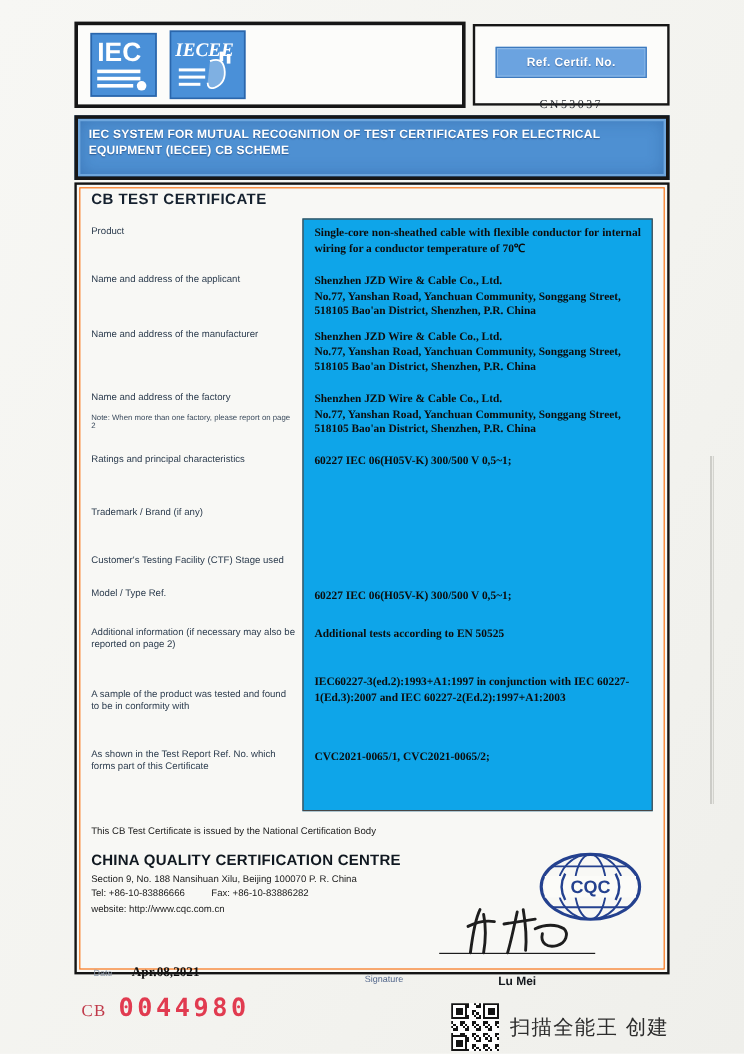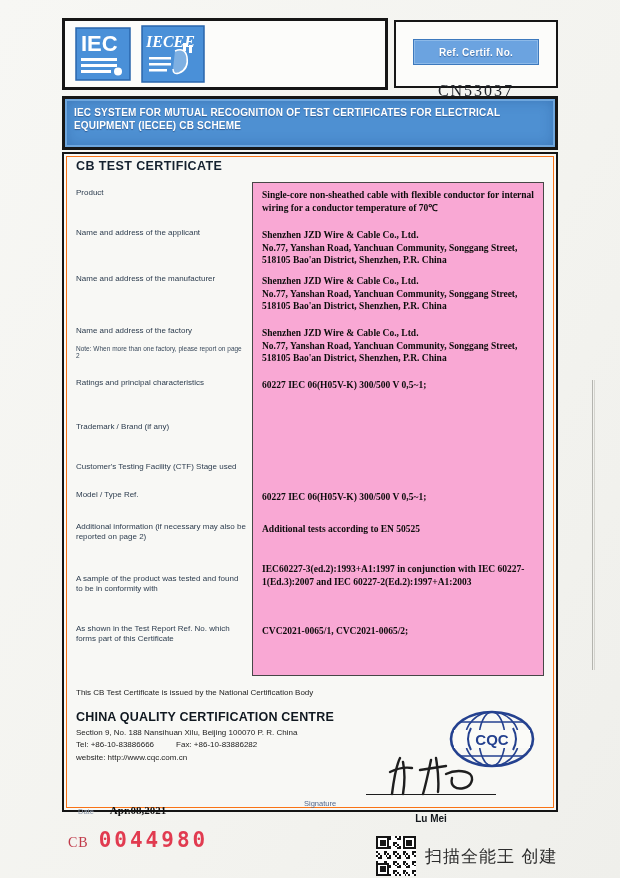--- a/index.html
+++ b/index.html
@@ -27,21 +27,21 @@
   .ref-banner {
     margin:17px; height:26px; background:#6ba3e0;
     border:1px solid #3d79bd; box-shadow:inset 0 0 0 1px #8cb9e8;
     color:#fff; font-weight:bold; font-size:10px;
     display:flex; align-items:center; justify-content:center;
     text-shadow:0 1px 1px rgba(30,60,110,.55);
     letter-spacing:.3px;
   }
   .ref-no {
     text-align:center; margin-top:7px;
-    font-family:"Liberation Serif", serif; font-size:16px; letter-spacing:2px; color:#20242a;
+    font-family:"Liberation Serif", serif; font-size:10px; letter-spacing:2px; color:#20242a;
   }
 
   
   .banner {
     position:absolute; left:62px; top:96px; width:496px; height:54px;
     border:3px solid #161616; background:#4e90d2;
     box-shadow:inset 0 0 0 2px #6ea6dd, inset 0 0 14px rgba(20,60,120,.35);
     padding:7px 9px;
   }
   .banner-text {
@@ -52,21 +52,21 @@
   
   .main-box {
     position:absolute; left:62px; top:152px; width:496px; height:660px;
     border:2px solid #141414; padding:2px; background:#f8f8f5;
   }
   .main-inner { border:1px solid #f97316; width:100%; height:100%; padding:0 9px; position:relative; }
   .cert-title { font-size:12.5px; font-weight:bold; color:#15212f; letter-spacing:.4px; margin-top:2px; }
 
   .rows { display:flex; margin-top:9px; }
   .labels-col { width:176px; padding-top:6px; padding-right:6px; }
-  .values-box { flex:1; border:1px solid #474747; background:#f9a8d4; padding:6px 9px; }
+  .values-box { flex:1; border:1px solid #474747; background:#0ea5e9; padding:6px 9px; }
 
   .r0{height:40px}.r1{height:46px}.r2{height:52px}.r3{height:52px}.r4{height:44px}
   .r5{height:40px}.r6{height:28px}.r7{height:32px}.r8{height:40px}.r9{height:62px}.r10{height:44px}
 
   .f-label { font-size:8px; color:#2c3c4e; line-height:1.3; }
   .f-note  { font-size:6.5px; color:#3a4a5c; margin-top:9px; }
   .lbl-off { padding-top:12px; }
   .f-value {
     font-family:"Liberation Serif", serif; font-size:9.5px; font-weight:bold;
     color:#0c0c0c; line-height:1.34; white-space:pre-line;
@@ -82,21 +82,21 @@
   .cqc-logo { position:absolute; right:6px; top:-2px; }
 
   .sign-row { position:relative; height:64px; margin-top:2px; }
   .date-block { position:absolute; left:2px; bottom:12px; }
   .date-label { font-size:7.5px; color:#8b97a8; margin-right:16px; }
   .date-value { font-family:"Liberation Serif", serif; font-weight:bold; font-size:11px; color:#111; }
   .sig-block { position:absolute; right:48px; bottom:6px; width:130px; text-align:center; }
   .sig-scribble { display:block; margin:0 auto -4px auto; }
   .sig-line { border-top:1.5px solid #1d1d1d; margin-top:0; }
   .sig-name { font-size:10px; font-weight:bold; color:#14181d; margin-top:18px; }
-  .sig-label { position:absolute; left:-62px; bottom:16px; font-size:7.5px; color:#54688c; }
+  .sig-label { position:absolute; left:-62px; bottom:4px; font-size:7.5px; color:#54688c; }
 
   
   .cb-number { position:absolute; left:68px; top:828px; display:flex; align-items:baseline; gap:10px; }
   .cb-prefix { font-family:"Liberation Serif", serif; font-size:14px; color:#c03a4a; letter-spacing:1px; }
   .cb-digits { font-family:"DejaVu Sans Mono", monospace; font-size:21px; font-weight:bold; color:#e13b50; letter-spacing:3px; }
 
   .watermark { position:absolute; left:376px; top:836px; display:flex; align-items:center; gap:9px; }
   .wm-text { font-family:"DejaVu Sans", sans-serif; font-size:17px; color:#2d2d2d; letter-spacing:1px; }
 
   .scan-line { position:absolute; left:592px; top:380px; height:290px; width:3px;

